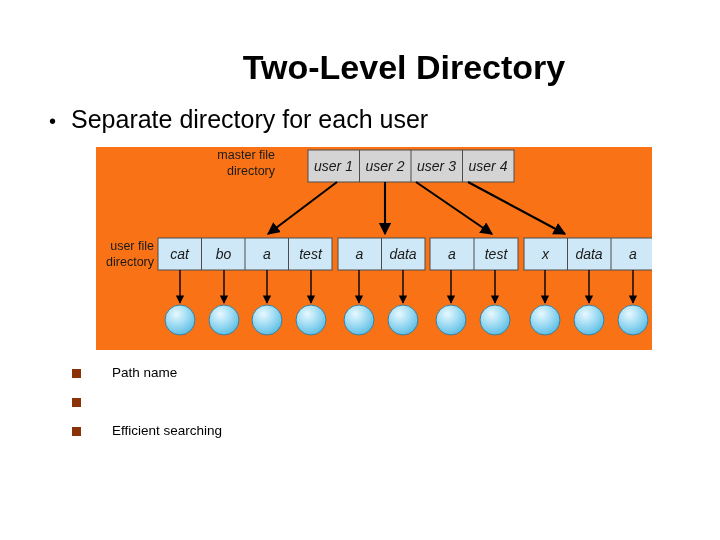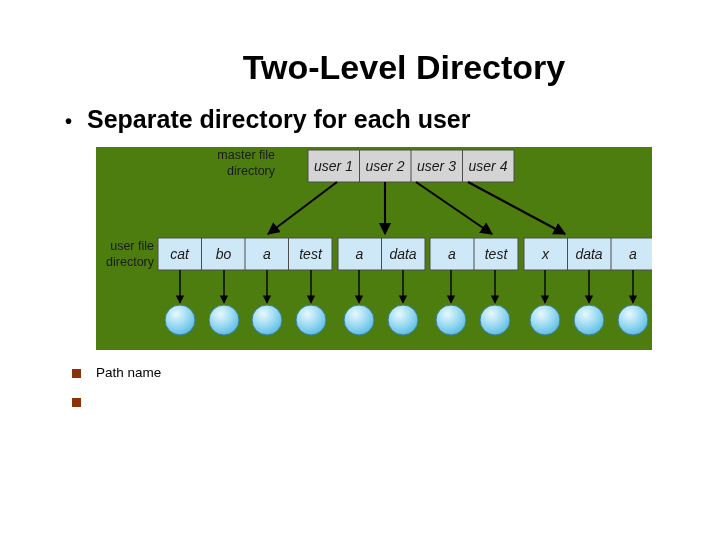--- a/index.html
+++ b/index.html
@@ -26,43 +26,42 @@
     font-weight: bold;
     color: #000000;
     letter-spacing: 0px;
     line-height: 40px;
     padding-left: 44px;
   }
 
   
   .lead-bullet {
     position: absolute;
-    left: 65px;
+    left: 49px;
     top: 103px;
     font-size: 25px;
     color: #000000;
     line-height: 32px;
     white-space: nowrap;
-    font-weight: bold;
   }
   .lead-bullet .dot {
     display: inline-block;
     width: 22px;
     font-size: 20px;
     vertical-align: baseline;
   }
 
   
   .figure {
     position: absolute;
     left: 96px;
     top: 147px;
     width: 556px;
     height: 203px;
-    background: #4d7c0f;
+    background: #f97316;
     overflow: hidden;
   }
   .figure svg {
     display: block;
   }
 
   .fig-label {
     font-family: "Liberation Sans", sans-serif;
     font-size: 12.5px;
     fill: #1a1a1a;
@@ -121,20 +120,21 @@
     background: #8a3309;
     margin-top: 5px;
     margin-right: 15px;
     flex: 0 0 auto;
   }
   .sub-text {
     font-size: 13.5px;
     color: #000000;
     line-height: 18px;
     white-space: nowrap;
+    margin-left: 16px;
   }
 </style>
 </head>
 <body>
 
 <div class="slide-title">Two-Level Directory</div>
 
 <div class="lead-bullet">
   <span class="dot">•</span><span>Separate directory for each user</span>
 </div>
@@ -246,13 +246,17 @@
 </div>
 
 <div class="sublist">
   <div class="sub-item">
     <span class="sub-marker"></span>
     <span class="sub-text">Path name</span>
   </div>
   <div class="sub-item">
     <span class="sub-marker"></span>
   </div>
+  <div class="sub-item">
+    <span class="sub-marker"></span>
+    <span class="sub-text">Efficient searching</span>
+  </div>
 </div>
 
 </body></html>

